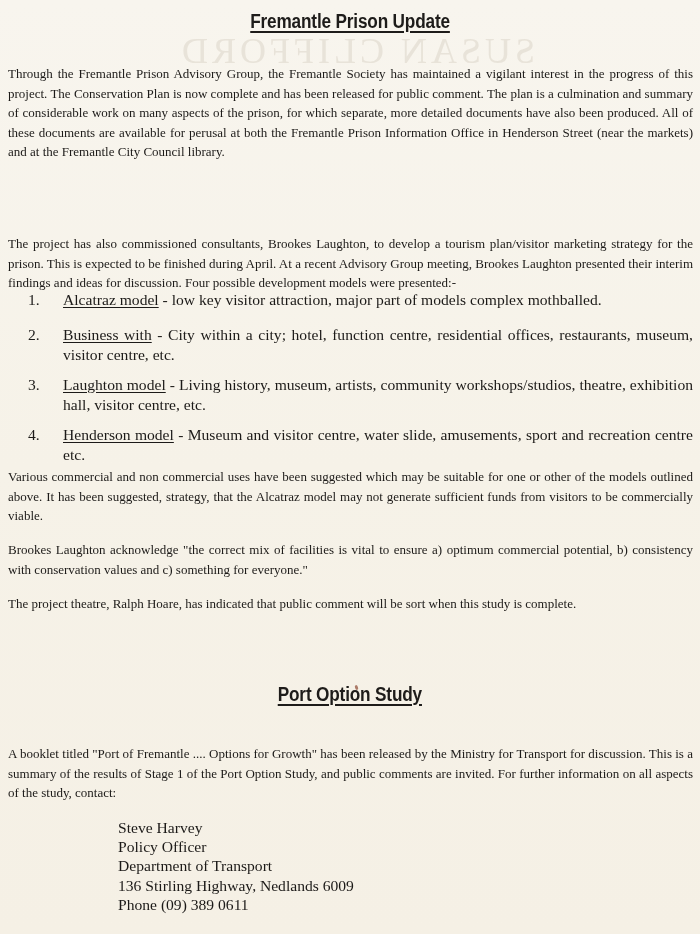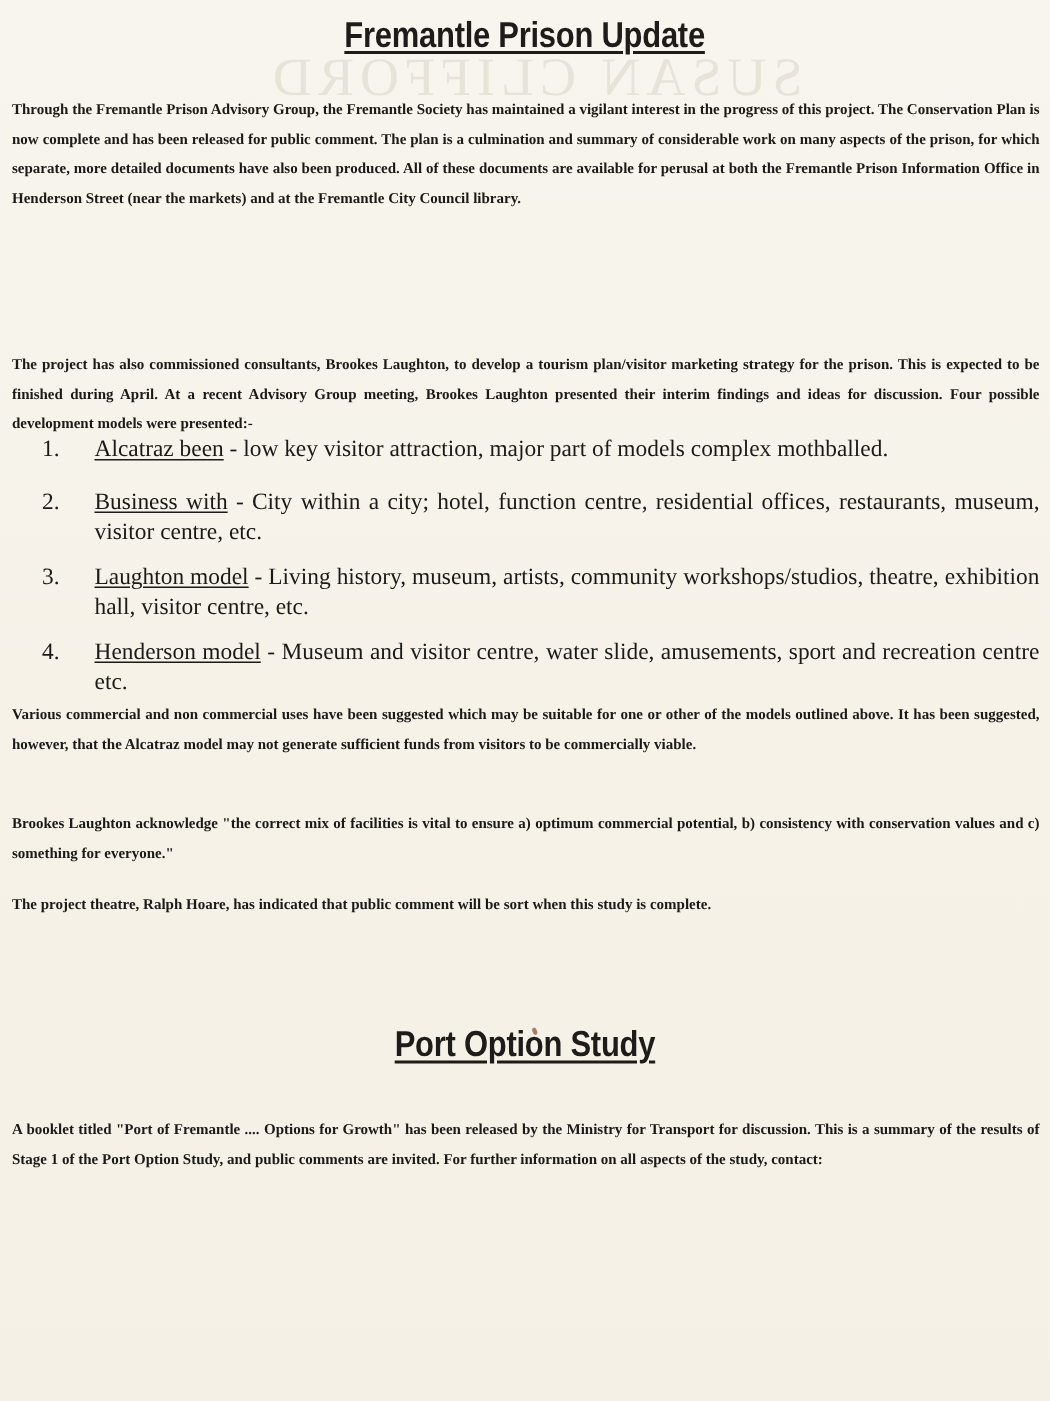--- a/index.html
+++ b/index.html
@@ -33,43 +33,42 @@
       color: #e8e3d9;
       transform: scaleX(-1);
     }
     .heading {
       position: absolute;
       left: 0;
       width: 700px;
       text-align: center;
       font-family: "Liberation Sans", "DejaVu Sans", sans-serif;
       font-weight: bold;
-      font-size: 24px;
+      font-size: 20px;
       color: #1e1c1a;
       letter-spacing: -0.2px;
     }
     .heading span {
       text-decoration: underline;
       text-decoration-thickness: 2px;
       text-underline-offset: 3px;
       transform: scaleX(0.86);
       display: inline-block;
     }
     .h1 { top: 10px; }
     .h2 { top: 683px; }
     .para {
       position: absolute;
       left: 8px;
       width: 685px;
-      font-size: 10px;
+      font-size: 13px;
       line-height: 19.6px;
       text-align: justify;
       text-align-last: left;
       margin: 0;
-      font-weight: bold;
     }
     .p1 { top: 64px; }
     .p2 { top: 210px; margin-top: 24px; }
     .p3 { top: 467px; }
     .p4 { top: 540px; }
     .p5 { top: 594px; }
     .p6 { top: 744px; }
     .p7 { top: 904px; }
     .list {
       position: absolute;
@@ -138,42 +137,49 @@
   <h1 class="heading h1" style="margin:0;">
     <span>Fremantle Prison Update</span>
   </h1>
 
   <p class="para p1">Through the Fremantle Prison Advisory Group, the Fremantle Society has maintained a vigilant interest in the progress of this project.  The Conservation Plan is now complete and has been released for public comment.  The plan is a culmination and summary of considerable work on many aspects of the prison, for which separate, more detailed documents have also been produced.  All of these documents are available for perusal at both the Fremantle Prison Information Office in Henderson Street (near the markets) and at the Fremantle City Council library.</p>
   <p class="para p2">The project has also commissioned consultants, Brookes Laughton, to develop a tourism plan/visitor marketing strategy for the prison.  This is expected to be finished during April.  At a recent Advisory Group meeting, Brookes Laughton presented their interim findings and ideas for discussion.  Four possible development models were presented:-</p>
 
   <ol class="list">
     <li class="list-item li1">
       <span class="num">1.</span>
-      <span class="body"><span class="term">Alcatraz been</span><span> - low key visitor attraction, major part of models complex mothballed.</span></span>
+      <span class="body"><span class="term">Alcatraz model</span><span> - low key visitor attraction, major part of models complex mothballed.</span></span>
     </li>
     <li class="list-item li2">
       <span class="num">2.</span>
       <span class="body"><span class="term">Business with</span><span> - City within a city; hotel, function centre, residential offices, restaurants, museum, visitor centre, etc.</span></span>
     </li>
     <li class="list-item li3">
       <span class="num">3.</span>
       <span class="body"><span class="term">Laughton model</span><span> - Living history, museum, artists, community workshops/studios, theatre, exhibition hall, visitor centre, etc.</span></span>
     </li>
     <li class="list-item li4">
       <span class="num">4.</span>
       <span class="body"><span class="term">Henderson model</span><span> - Museum and visitor centre, water slide, amusements, sport and recreation centre etc.</span></span>
     </li>
   </ol>
 
-  <p class="para p3">Various commercial and non commercial uses have been suggested which may be suitable for one or other of the models outlined above.  It has been suggested, however, that the Alcatraz model may not generate sufficient funds from visitors to be commercially viable.</p>
+  <p class="para p3">Various commercial and non commercial uses have been suggested which may be suitable for one or other of the models outlined above.  It has been suggested, strategy, that the Alcatraz model may not generate sufficient funds from visitors to be commercially viable.</p>
   <p class="para p4">Brookes Laughton acknowledge "the correct mix of facilities is vital to ensure a) optimum commercial potential, b) consistency with conservation values and c) something for everyone."</p>
   <p class="para p5">The project theatre, Ralph Hoare, has indicated that public comment will be sort when this study is complete.</p>
 
   <div class="speck"></div>
 
   <h2 class="heading h2" style="margin:0;">
     <span>Port Option Study</span>
   </h2>
 
   <p class="para p6">A booklet titled "Port of Fremantle .... Options for Growth" has been released by the Ministry for Transport for discussion.  This is a summary of the results of Stage 1 of the Port Option Study, and public comments are invited.  For further information on all aspects of the study, contact:</p>
 
+  <ul class="contact">
+    <li>Steve Harvey</li>
+    <li>Policy Officer</li>
+    <li>Department of Transport</li>
+    <li>136 Stirling Highway, Nedlands  6009</li>
+    <li>Phone (09) 389 0611</li>
+  </ul>
 
 </div>
 
 </body></html>

